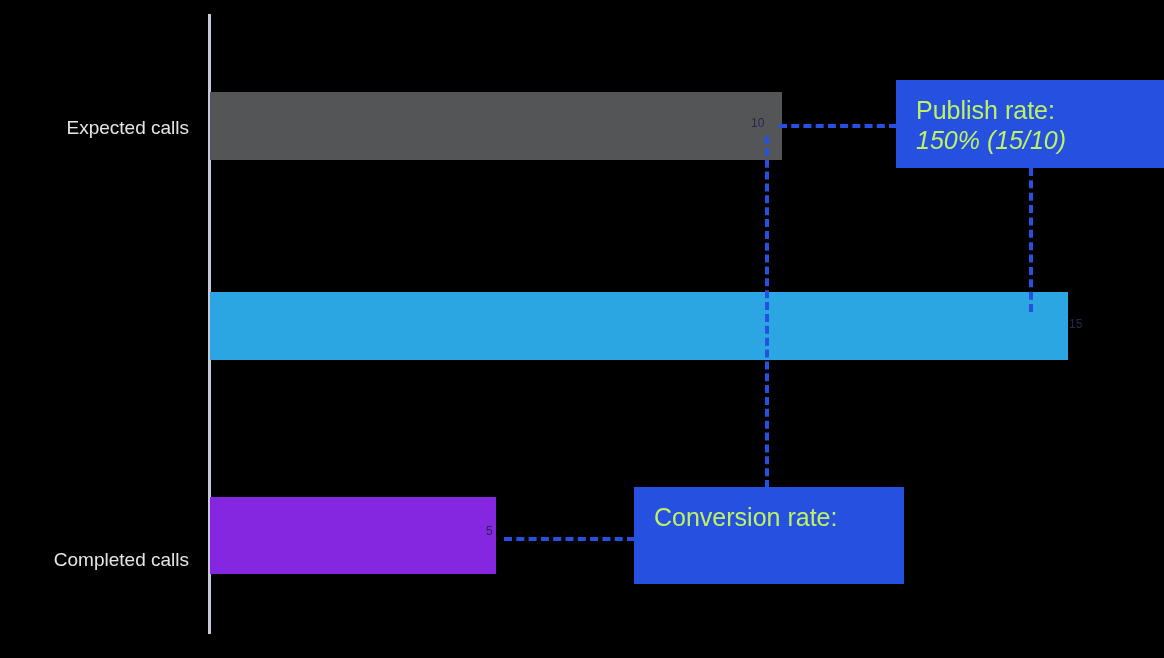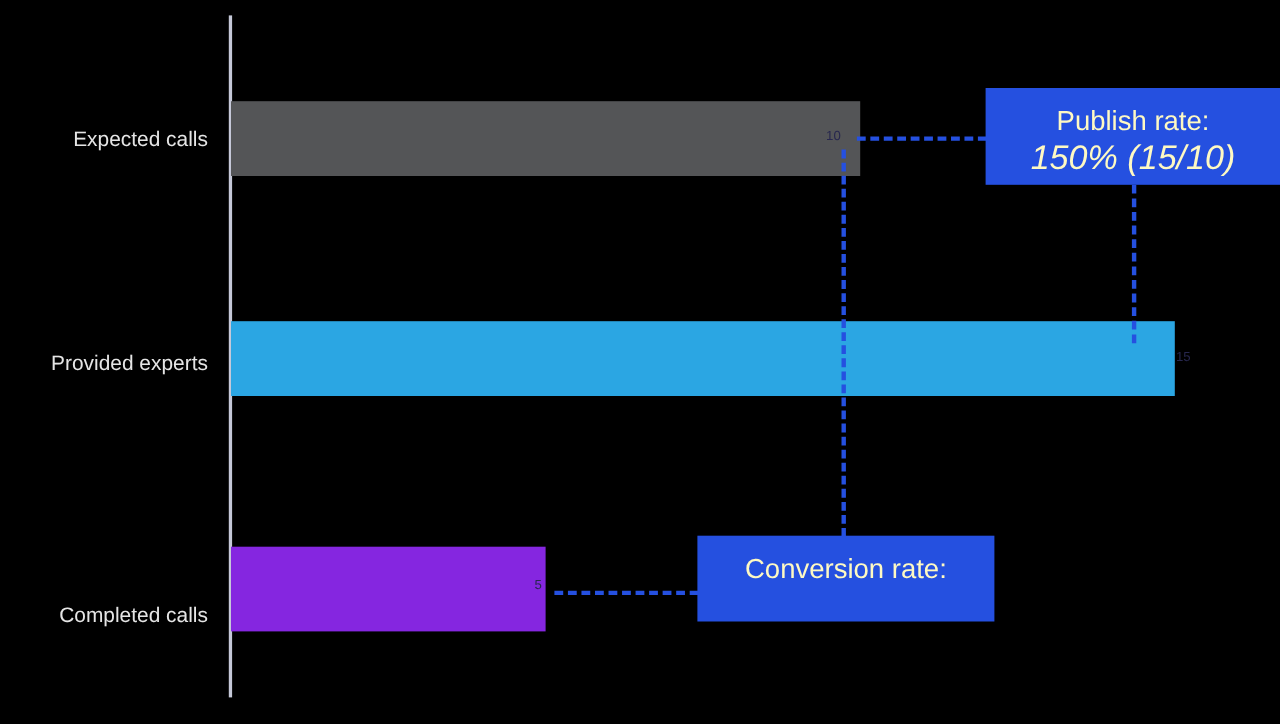--- a/index.html
+++ b/index.html
@@ -62,50 +62,49 @@
     white-space: nowrap;
   }
   .val-10 { left: 751px; top: 117px; }
   .val-15 { left: 1069px; top: 318px; }
   .val-5  { left: 486px;  top: 525px; }
 
   
   .anno-box {
     position: absolute;
     background: #2550e0;
-    color: #fef9c3;
+    color: #bef264;
     box-sizing: border-box;
     padding: 16px 20px 24px 20px;
-    text-align: center;
   }
   .anno-box .anno-title {
     font-size: 25px;
     line-height: 1.18;
     font-style: normal;
     display: block;
     white-space: nowrap;
   }
   .anno-box .anno-value {
-    font-size: 31px;
+    font-size: 25px;
     line-height: 1.18;
     font-style: italic;
     display: block;
     white-space: nowrap;
   }
   .anno-publish {
     left: 896px;
     top: 80px;
     width: 268px;
     height: 88px;
   }
   .anno-conversion {
     left: 634px;
     top: 487px;
     width: 270px;
-    height: 78px;
+    height: 97px;
   }
 
   
   .dash-h {
     position: absolute;
     height: 0;
     border-top: 4px dashed #2550e0;
   }
   .dash-v {
     position: absolute;
@@ -122,21 +121,20 @@
   .dash-5-conv { left: 504px; top: 537px; width: 131px; }
 </style>
 </head>
 <body>
 
 <div id="stage">
 
   <div class="y-axis"></div>
 
   <div class="cat-label l0">Expected calls</div>
-  <div class="cat-label l1">Provided experts</div>
   <div class="cat-label l2">Completed calls</div>
 
   <div class="bar b0" style="width: 572.121px; background: rgb(84, 85, 87);"></div>
   <div class="bar b1" style="width: 858.182px; background: rgb(43, 166, 227);"></div>
   <div class="bar b2" style="width: 286.061px; background: rgb(133, 38, 224);"></div>
 
   <div class="val-label val-10">10</div>
   <div class="val-label val-15">15</div>
   <div class="val-label val-5">5</div>
 

